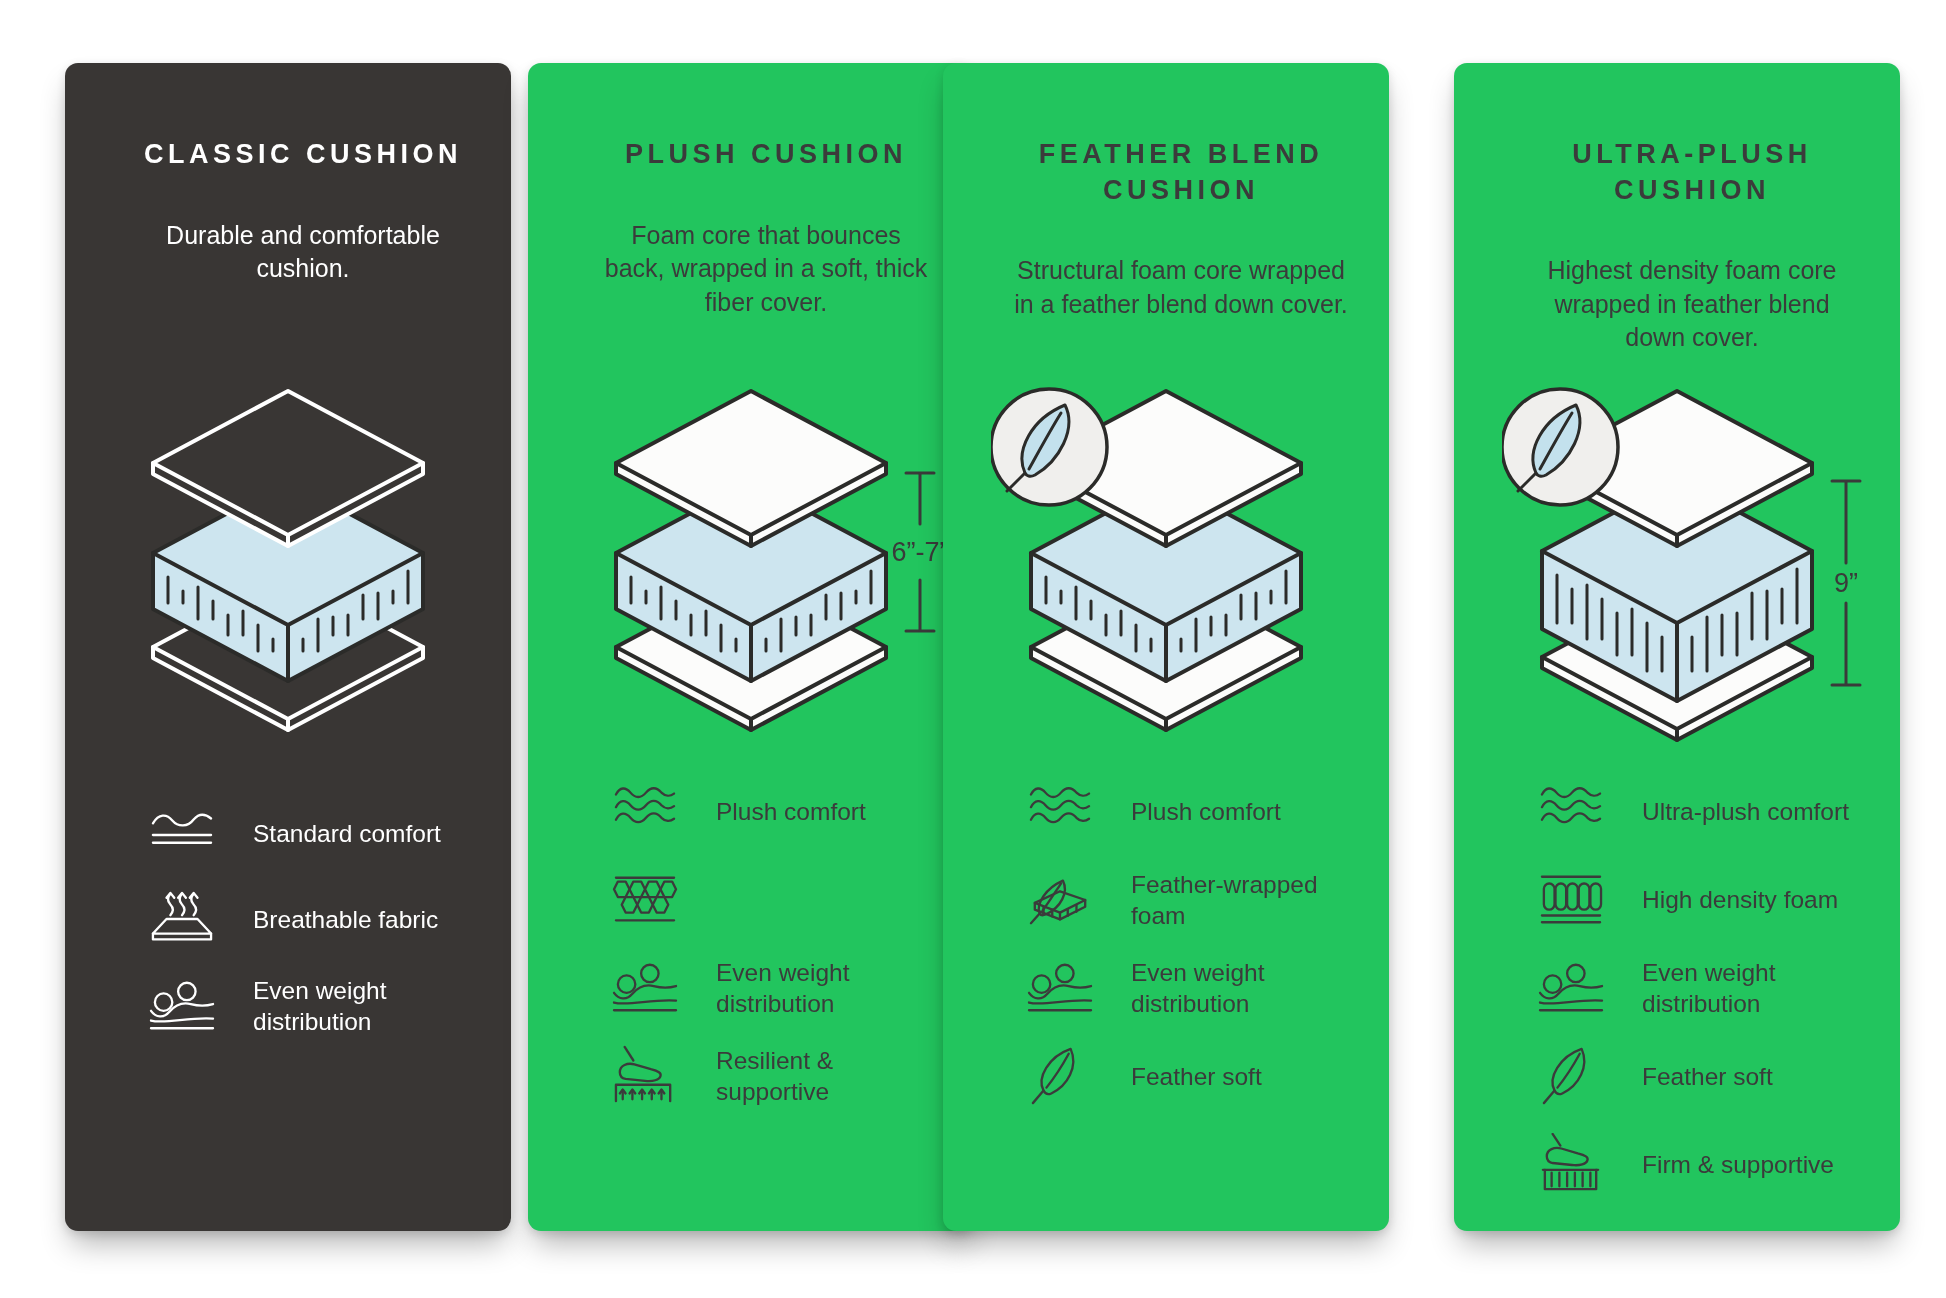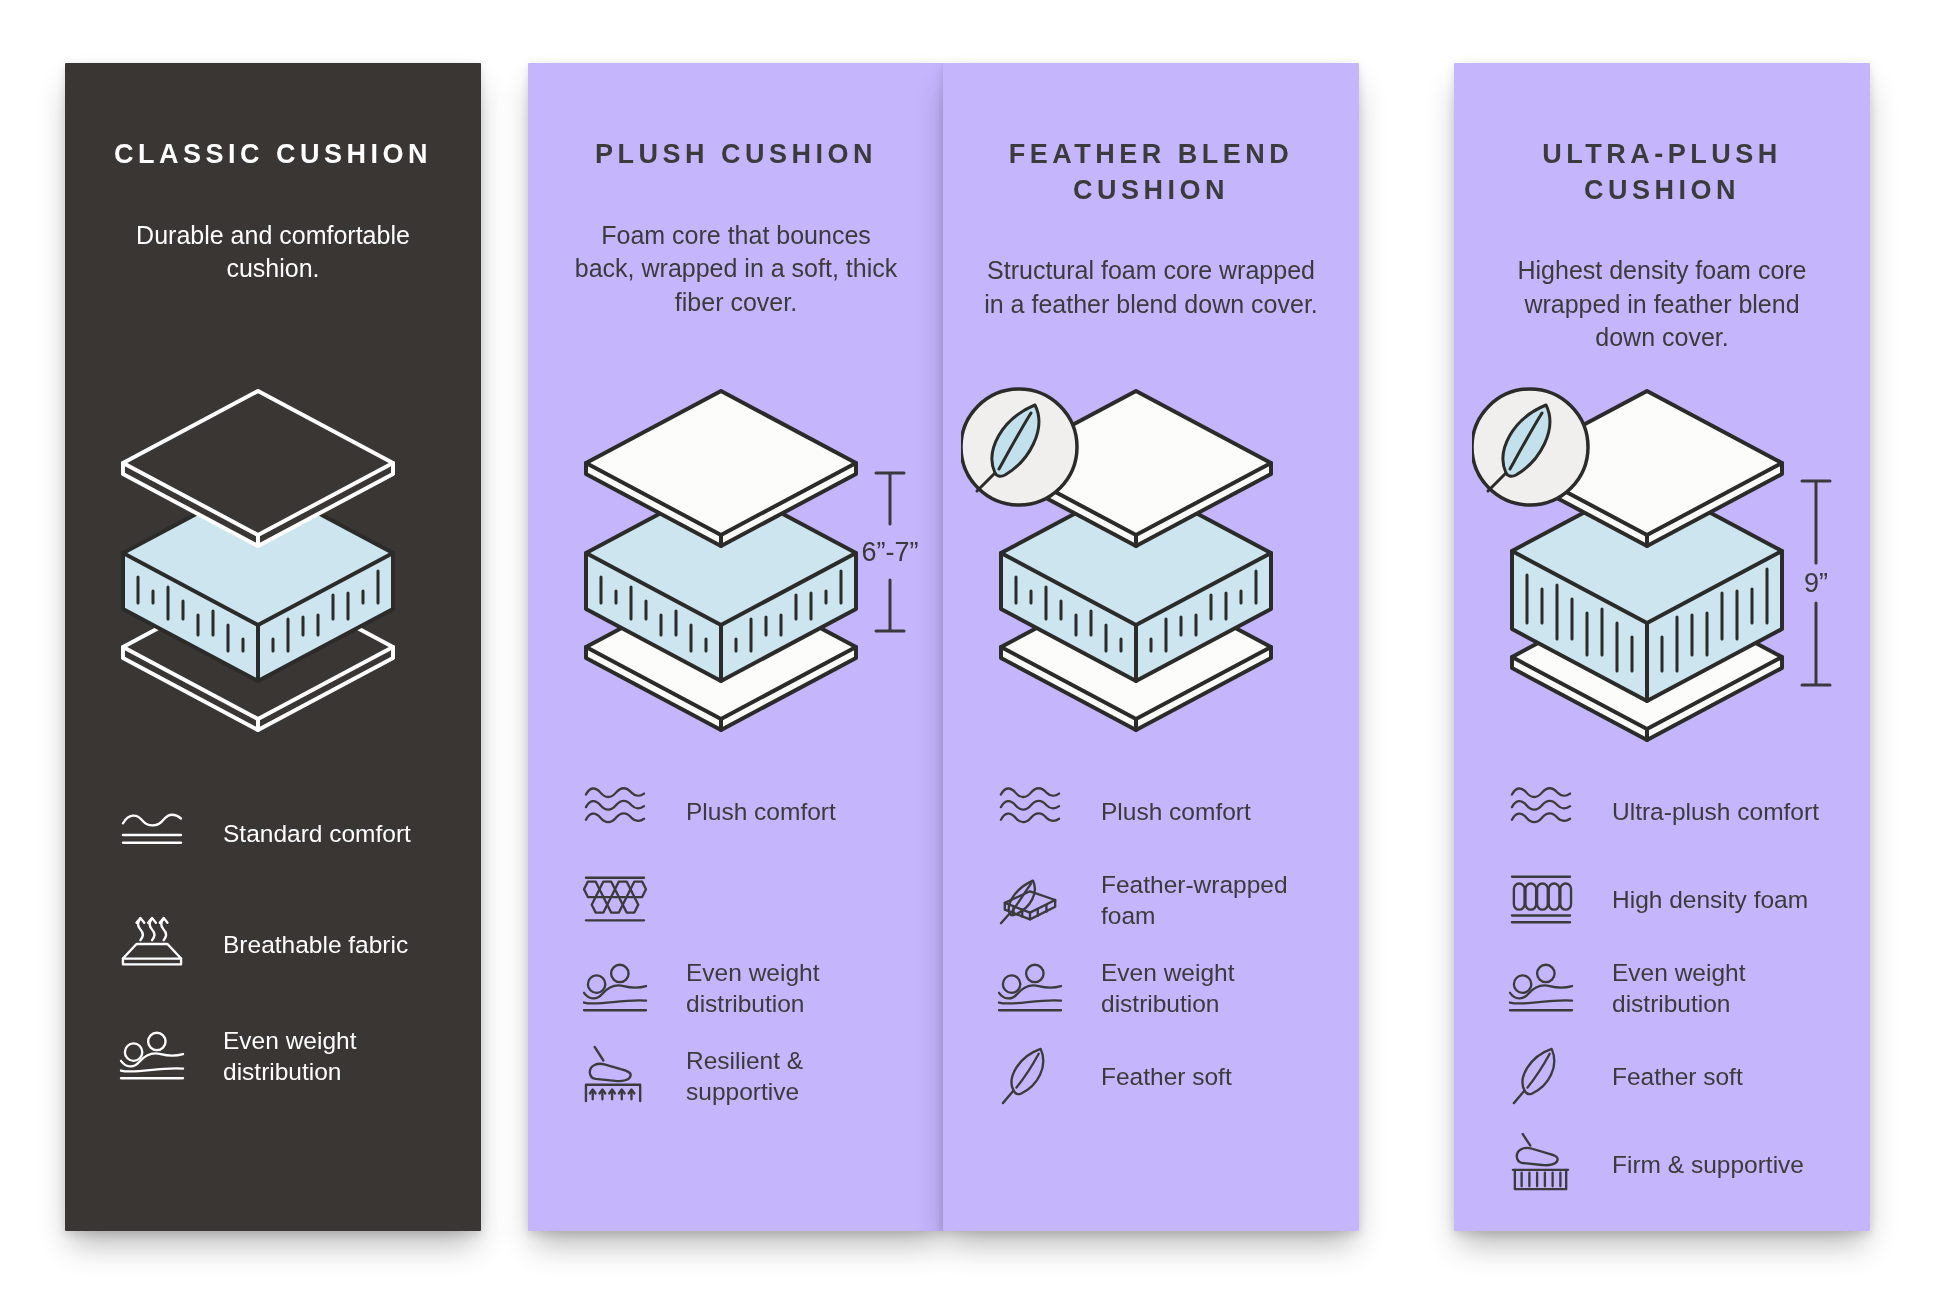--- a/index.html
+++ b/index.html
@@ -1,33 +1,33 @@
 <!DOCTYPE html>
 <html><head>
 <meta charset="utf-8">
 <style>
   html,body{margin:0;padding:0;background:#ffffff;}
   body{width:1946px;height:1298px;font-family:"Liberation Sans","DejaVu Sans",sans-serif;}
   .page{position:relative;width:1946px;height:1298px;background:#ffffff;overflow:hidden;}
-  .card{position:absolute;top:63px;width:416px;height:1168px;border-radius:1px;
-        box-shadow:0 18px 30px -6px rgba(0,0,0,.30), 0 3px 10px rgba(0,0,0,.12);}
+  .card{position:absolute;top:63px;width:416px;height:1168px;border-radius:13px;
+        box-shadow:0 18px 30px -6px rgba(0,0,0,.30), 0 3px 10px rgba(0,0,0,.12);padding-left:30px;}
   .card.pos0{left:65px;}
   .card.pos1{left:528px;}
   .card.pos2{left:943px;}
   .card.pos3{left:1454px;}
   .card.dark{background:#393634;color:#ffffff;}
-  .card.light{background:#c4b5fd;color:#3b3b3b;}
+  .card.light{background:#22c55e;color:#3b3b3b;}
   .head{height:248px;padding-top:74px;}
   .title{margin:0 18px;text-align:center;font-size:27px;font-weight:bold;
          letter-spacing:4.5px;line-height:1.32;}
   .desc{margin:46px auto 0;width:336px;text-align:center;font-size:25px;line-height:1.34;}
   .diagram{height:360px;display:flex;justify-content:center;}
   .features{margin:36px 40px 0 48px;padding:0;list-style:none;display:flex;
             flex-direction:column;gap:26px;}
-  .card.pos0 .features{gap:49px;margin-top:58px;}
+  .card.pos0 .features{gap:24px;margin-top:58px;}
   .feature{display:flex;align-items:center;gap:26px;}
   .f-icon{flex:0 0 84px;width:84px;display:flex;justify-content:flex-start;align-items:center;}
   .f-label{font-size:24.5px;line-height:1.27;}
 </style>
 </head>
 <body>
 
 <div class="page">
 
   <section class="card dark pos0">

